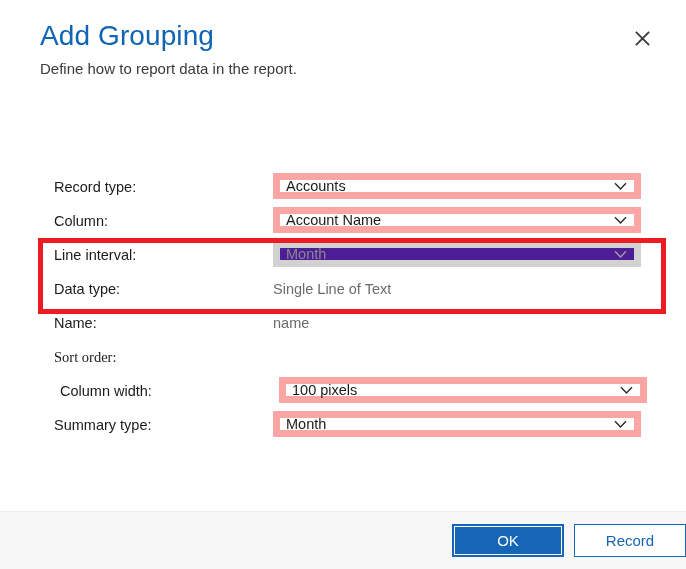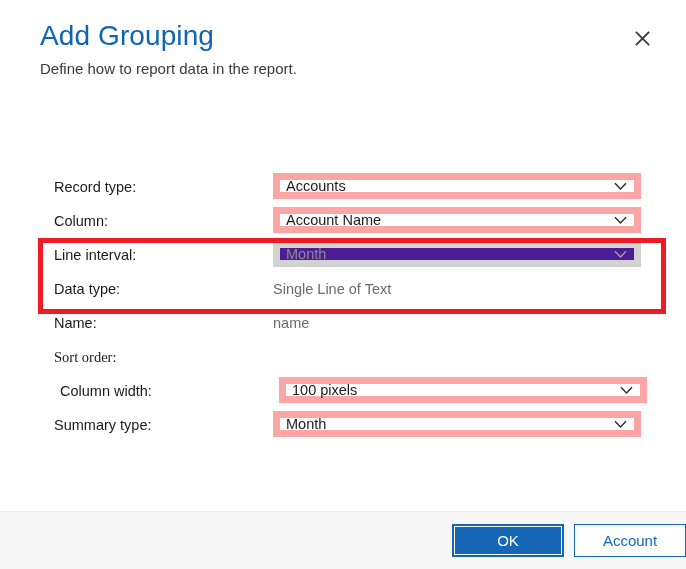--- a/index.html
+++ b/index.html
@@ -279,17 +279,17 @@
             </span>
           </div>
         </div>
       </div>
 
     <div class="highlight-box" id="highlight-required-fields"></div>
   </div>
 
   <div class="footer">
     <button class="btn btn-primary">OK</button>
-    <button class="btn btn-secondary">Account</button>
+    <button class="btn btn-secondary">Record</button>
 
   </div>
 
 </div>
 
 </body></html>

